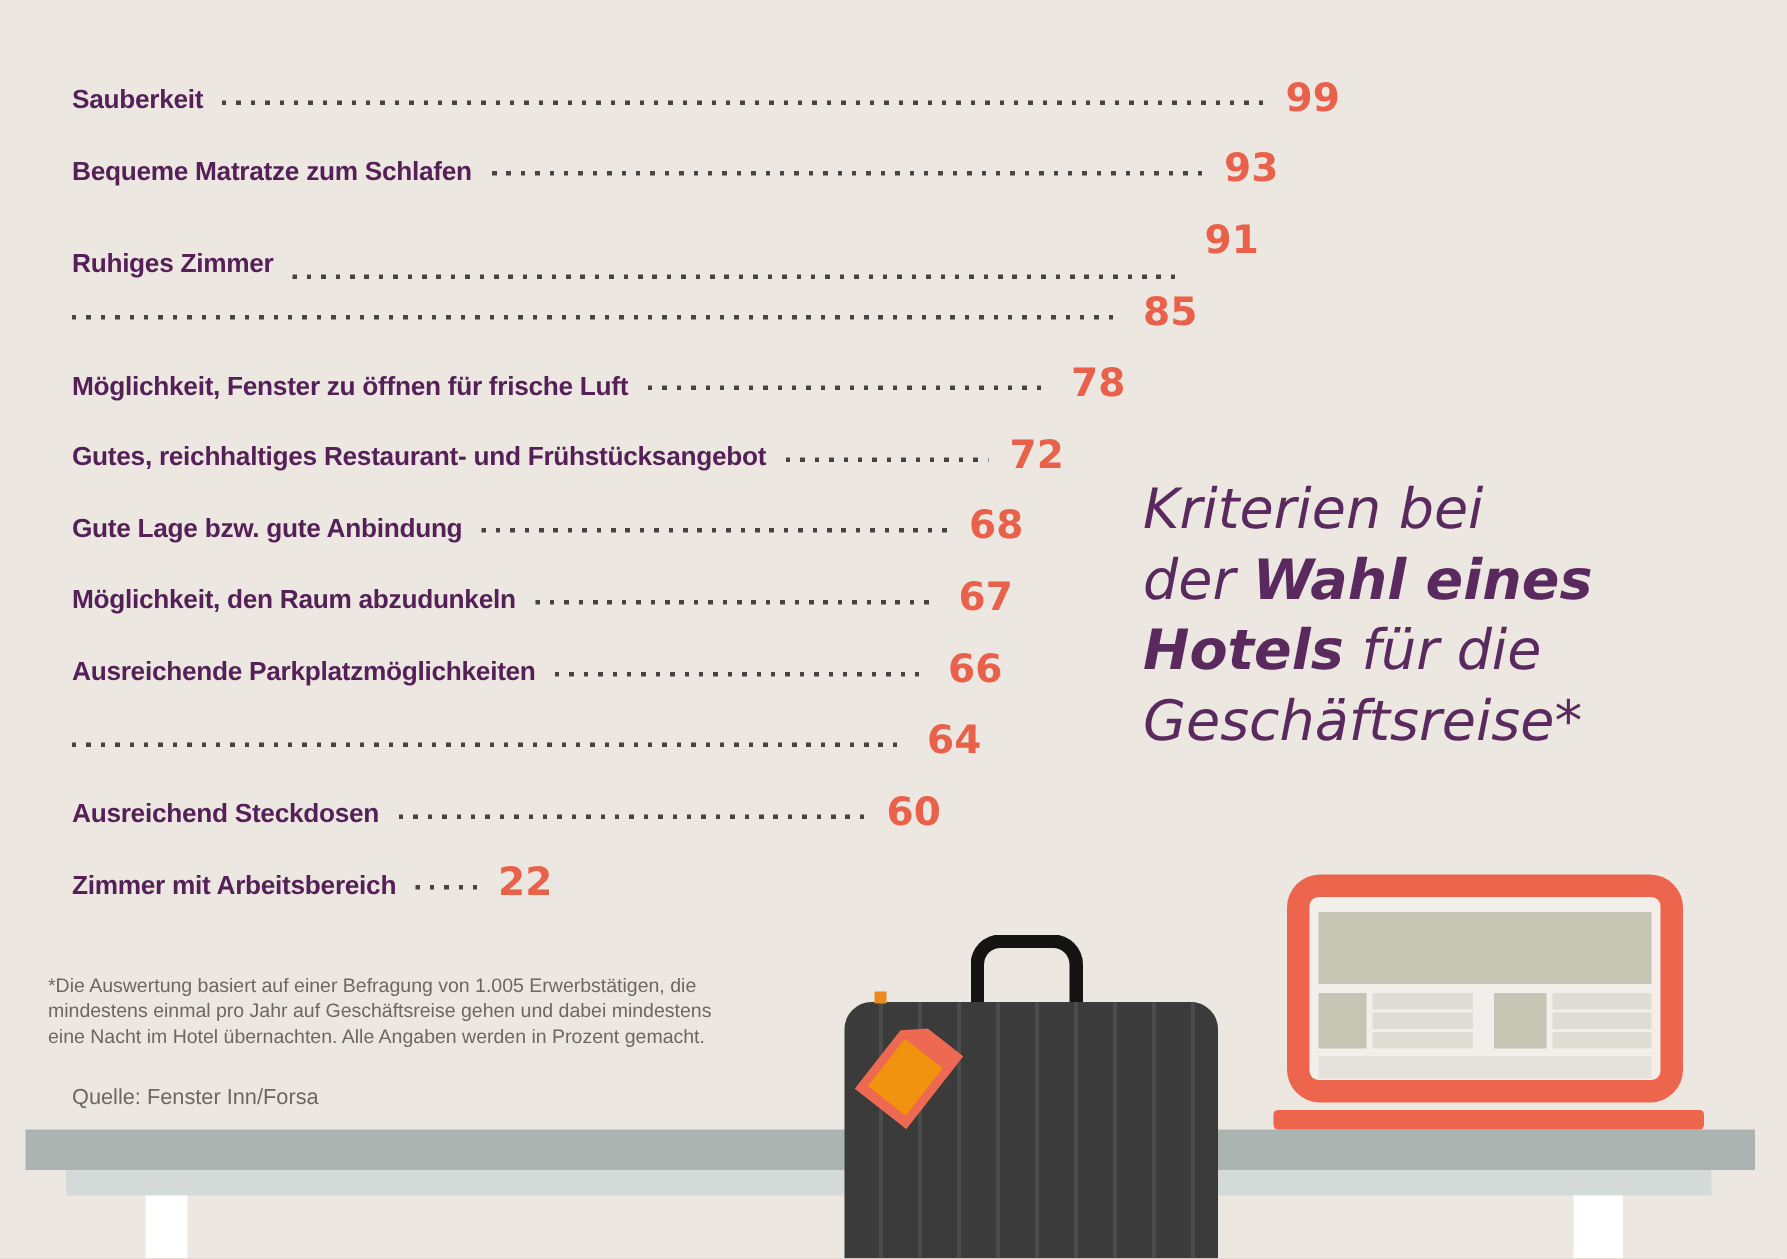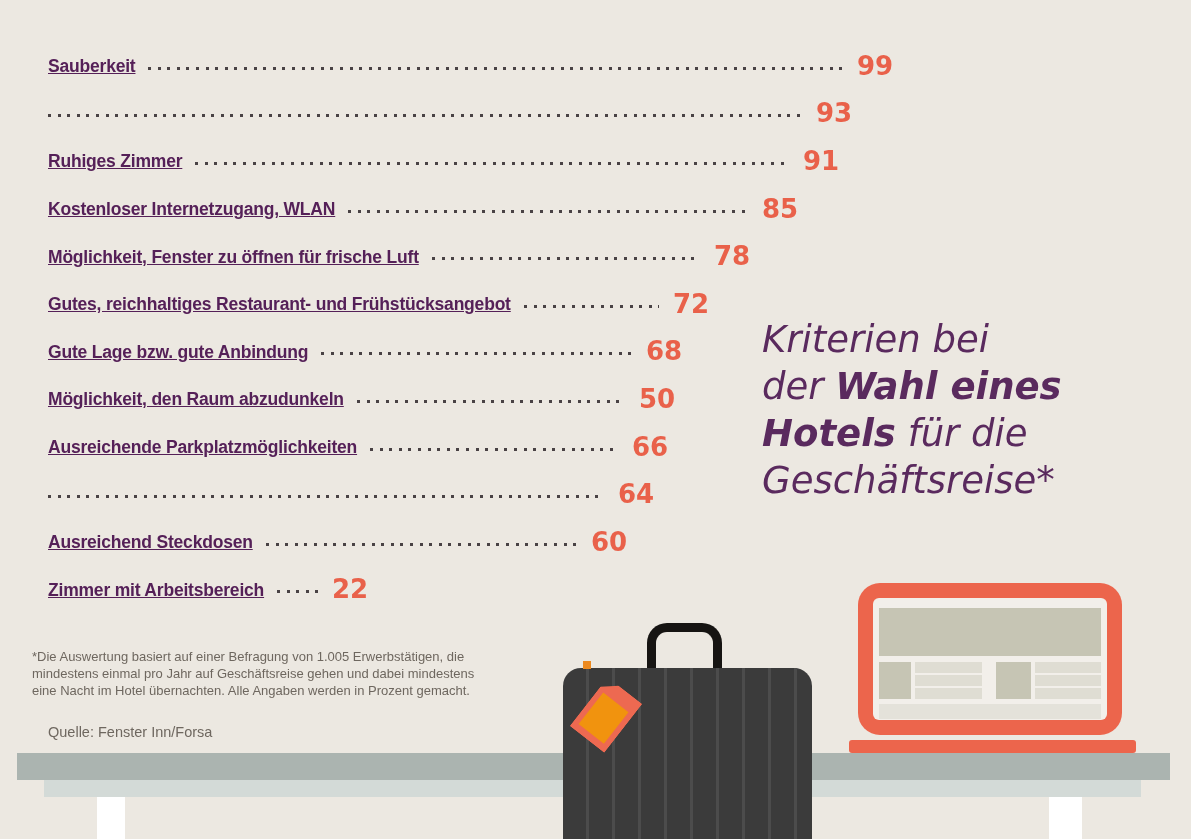--- a/index.html
+++ b/index.html
@@ -19,21 +19,21 @@
     margin:0 auto;
   }
 
   
   .chart{position:absolute;left:48px;top:43px;}
   .row{position:relative;height:47.6px;display:flex;align-items:center;}
   .lab{
     flex:0 0 auto;
     font-size:17.5px;font-weight:700;letter-spacing:-0.2px;
     color:var(--purple);
-    padding-right:13px;white-space:nowrap;text-decoration:underline;
+    padding-right:13px;white-space:nowrap;
   }
   .leader{
     flex:1 1 auto;min-width:0;height:3px;margin-top:3px;
     background:repeating-linear-gradient(90deg,var(--dots) 0 3px,transparent 3px 9.6px);
   }
   .val{
     position:absolute;left:calc(100% + 14px);top:50%;
     transform:translateY(-54%);
     font-family:"DejaVu Sans","Liberation Sans",sans-serif;
     font-size:26px;font-weight:700;color:var(--orange);
@@ -120,30 +120,30 @@
 
 <div class="canvas">
 
   <div class="chart">
       <div class="row" style="width: 795px;">
         <span class="lab">Sauberkeit</span>
         <span class="leader"></span>
         <span class="val">99</span>
       </div>
       <div class="row" style="width: 754px;">
+        <span class="lab">Bequeme Matratze zum Schlafen</span>
         <span class="leader"></span>
         <span class="val">93</span>
       </div>
-      <div class="row" style="width: 741px;">
+      <div class="row" style="width: 741px; align-items: flex-end;">
         <span class="lab">Ruhiges Zimmer</span>
         <span class="leader"></span>
         <span class="val">91</span>
       </div>
       <div class="row" style="width: 700px;">
-        <span class="lab">Kostenloser Internetzugang, WLAN</span>
         <span class="leader"></span>
         <span class="val">85</span>
       </div>
       <div class="row" style="width: 652px;">
         <span class="lab">Möglichkeit, Fenster zu öffnen für frische Luft</span>
         <span class="leader"></span>
         <span class="val">78</span>
       </div>
       <div class="row" style="width: 611px;">
         <span class="lab">Gutes, reichhaltiges Restaurant- und Frühstücksangebot</span>
@@ -151,21 +151,21 @@
         <span class="val">72</span>
       </div>
       <div class="row" style="width: 584px;">
         <span class="lab">Gute Lage bzw. gute Anbindung</span>
         <span class="leader"></span>
         <span class="val">68</span>
       </div>
       <div class="row" style="width: 577px;">
         <span class="lab">Möglichkeit, den Raum abzudunkeln</span>
         <span class="leader"></span>
-        <span class="val">50</span>
+        <span class="val">67</span>
       </div>
       <div class="row" style="width: 570px;">
         <span class="lab">Ausreichende Parkplatzmöglichkeiten</span>
         <span class="leader"></span>
         <span class="val">66</span>
       </div>
       <div class="row" style="width: 556px;">
         <span class="leader"></span>
         <span class="val">64</span>
       </div>

